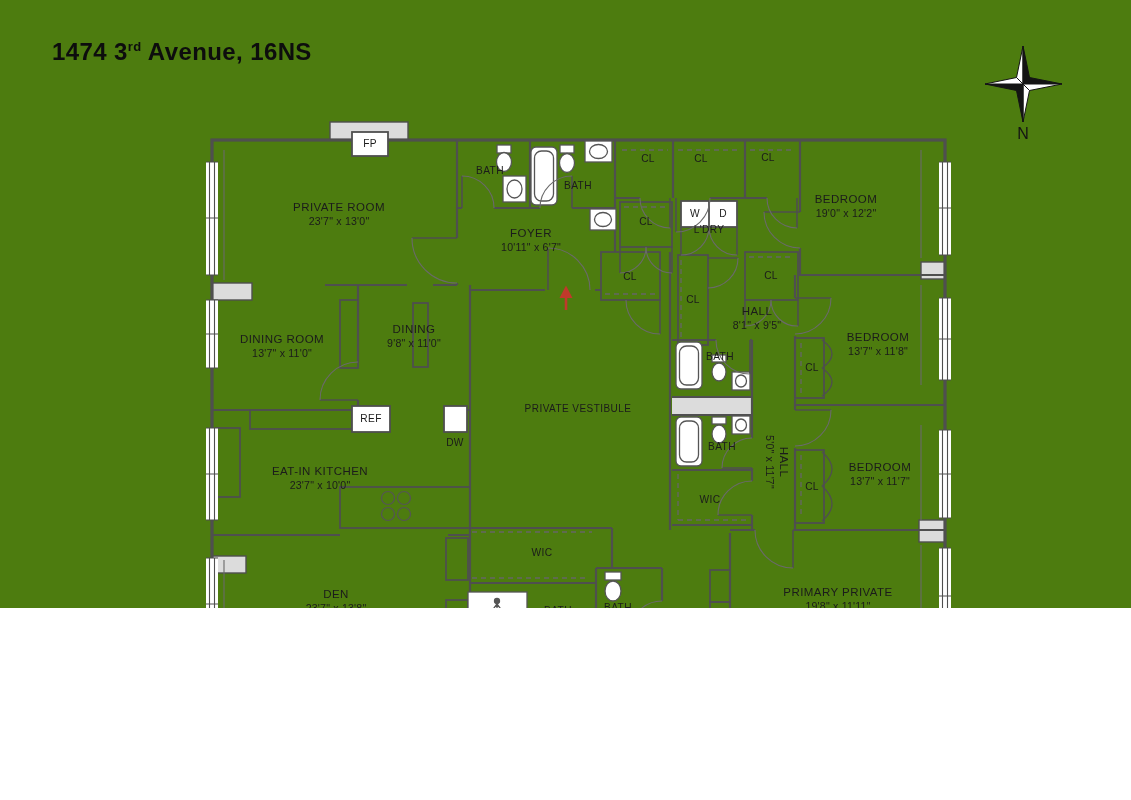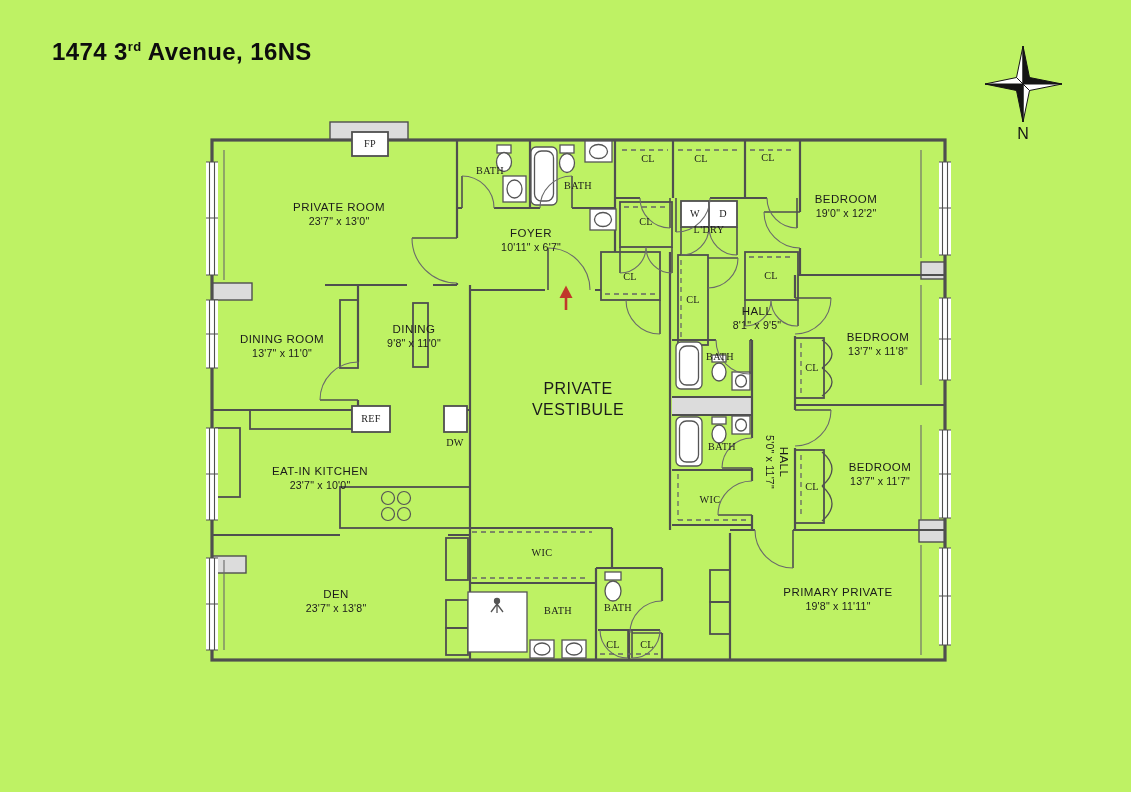--- a/index.html
+++ b/index.html
@@ -1,26 +1,26 @@
 <!DOCTYPE html>
 <html><head>
 <meta charset="utf-8">
 <style>
   html,body{margin:0;padding:0;background:#fff;}
-  .page{position:relative;width:1131px;height:792px;background:#bef264;overflow:hidden;
+  .page{position:relative;width:1131px;height:608px;background:#4d7c0f;overflow:hidden;
         font-family:"Liberation Sans",sans-serif;color:#111;}
   .title{position:absolute;left:52px;top:38px;font-size:24px;font-weight:bold;
          letter-spacing:.4px;color:#0d0d0d;white-space:nowrap;}
   .title sup{font-size:13px;font-weight:bold;}
   svg.plan{position:absolute;left:0;top:0;}
   .lbl{position:absolute;transform:translate(-50%,-50%);text-align:center;
        font-size:11.5px;line-height:1.3;color:#1b1b1b;letter-spacing:.45px;white-space:nowrap;}
   .lbl .dims{font-size:10.6px;letter-spacing:.2px;}
-  .lbl.sm{font-size:10.2px;letter-spacing:.35px;font-family:Liberation Serif, serif;}
-  .lbl.wrap{white-space:normal;width:112px;font-size:16px;}
+  .lbl.sm{font-size:10.2px;letter-spacing:.35px;}
+  .lbl.wrap{white-space:normal;width:112px;font-size:10px;margin-top:8px;}
   .lbl.rot{transform:translate(-50%,-50%) rotate(90deg);}
   .disclaimer{position:absolute;left:135px;top:730px;width:878px;
               font-size:13.8px;line-height:1.38;color:#0e0e0e;}
 </style>
 </head>
 <body>
 
 <div class="page">
 
   <div class="title"><span>1474 3</span><sup>rd</sup><span> Avenue, 16NS</span></div>

